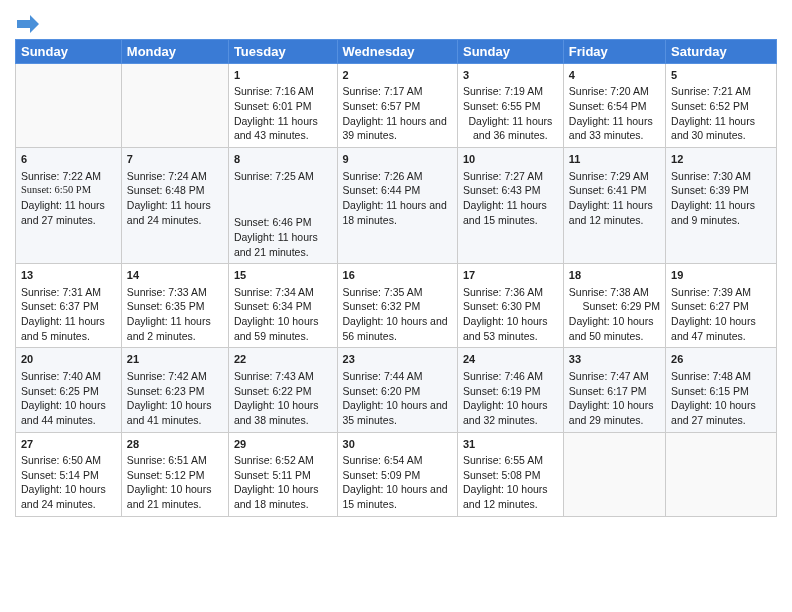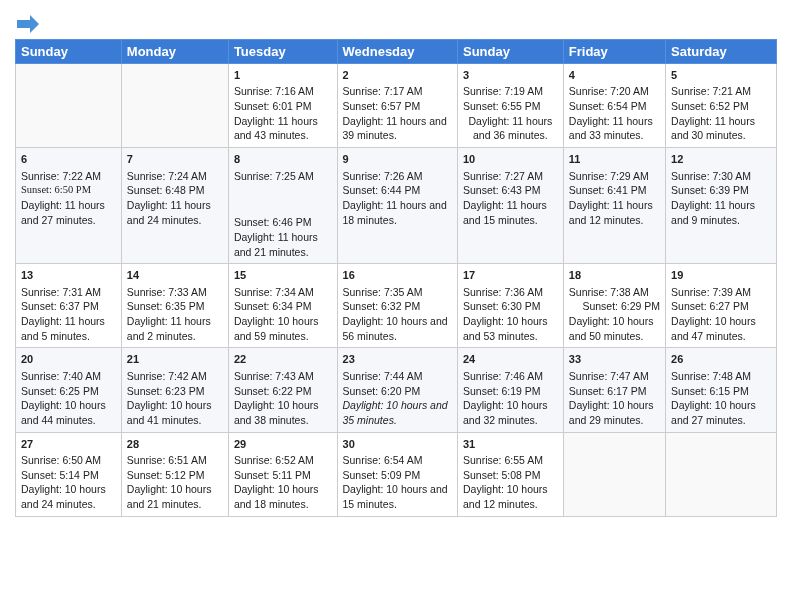--- a/index.html
+++ b/index.html
@@ -239,21 +239,21 @@
         <td>
           <span class="day-num">22</span>
           <span style="display: block;">Sunrise: 7:43 AM</span>
           <span style="display: block;">Sunset: 6:22 PM</span>
           <span style="display: block;">Daylight: 10 hours and 38 minutes.</span>
         </td>
         <td>
           <span class="day-num">23</span>
           <span style="display: block;">Sunrise: 7:44 AM</span>
           <span style="display: block;">Sunset: 6:20 PM</span>
-          <span style="display: block; font-style: italic;">Daylight: 10 hours and 35 minutes.</span>
+          <span style="display: block;">Daylight: 10 hours and 35 minutes.</span>
         </td>
         <td>
           <span class="day-num">24</span>
           <span style="display: block;">Sunrise: 7:46 AM</span>
           <span style="display: block;">Sunset: 6:19 PM</span>
           <span style="display: block;">Daylight: 10 hours and 32 minutes.</span>
         </td>
         <td>
           <span class="day-num">33</span>
           <span style="display: block;">Sunrise: 7:47 AM</span>

